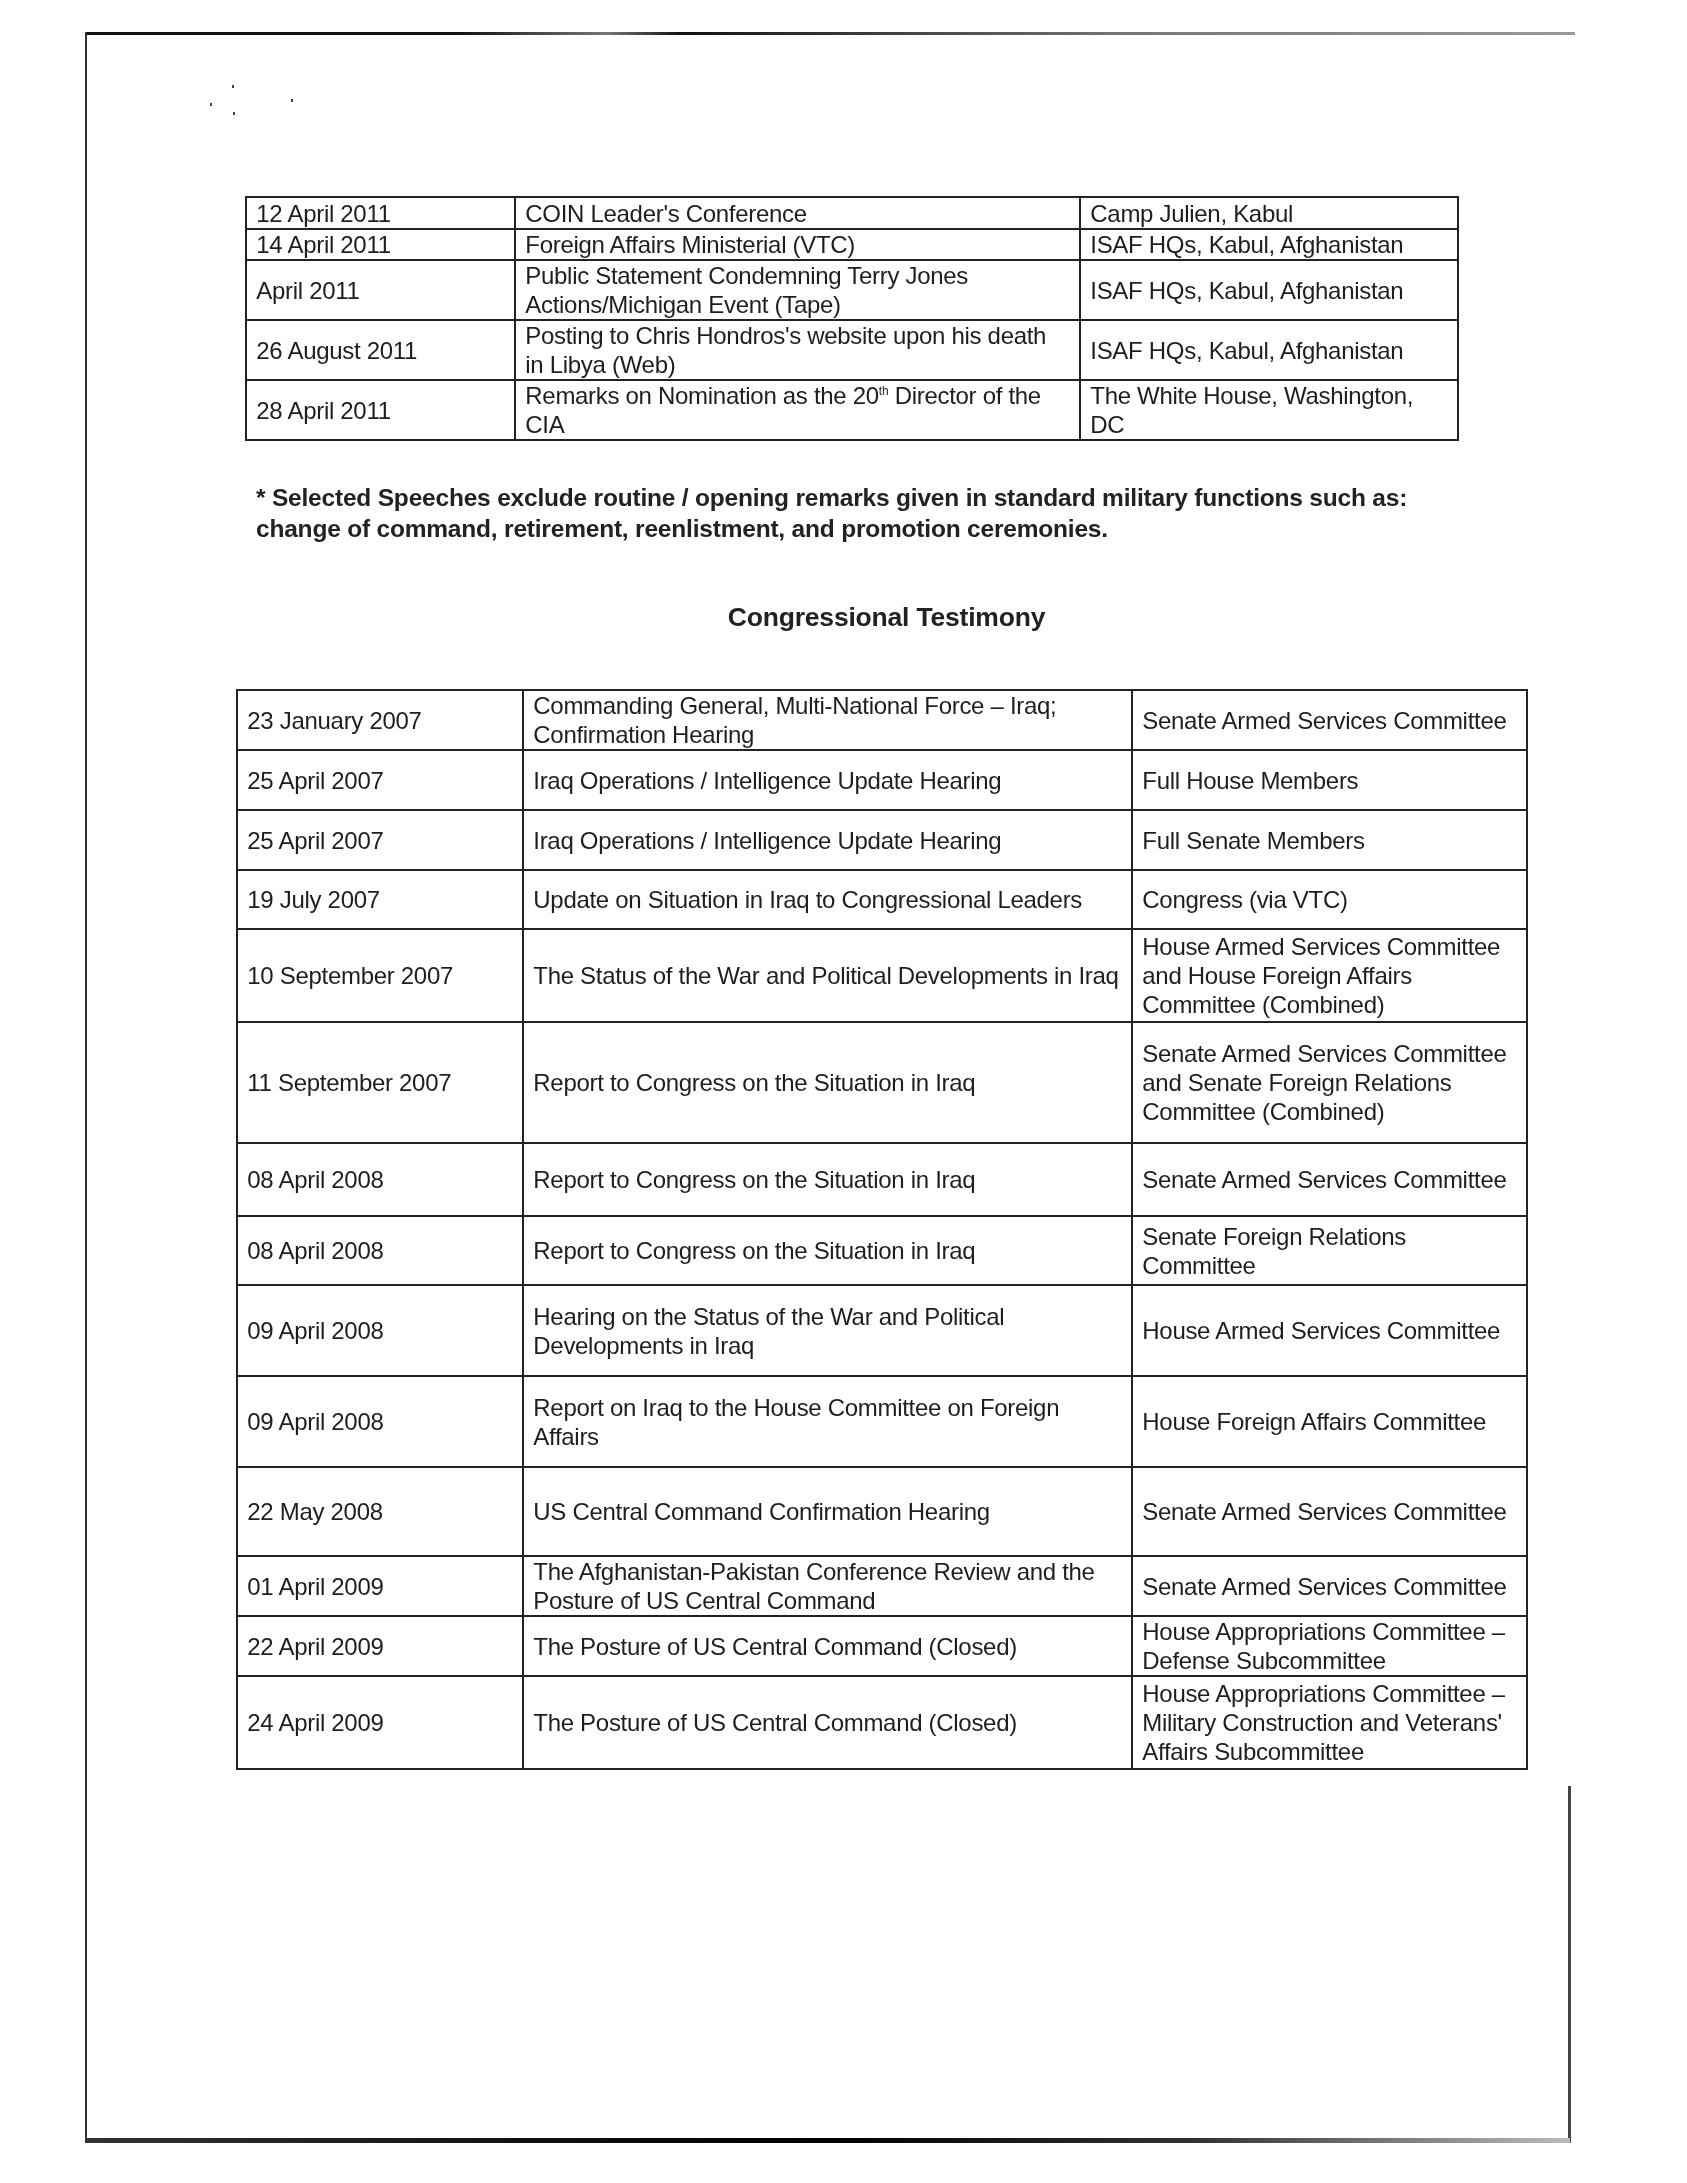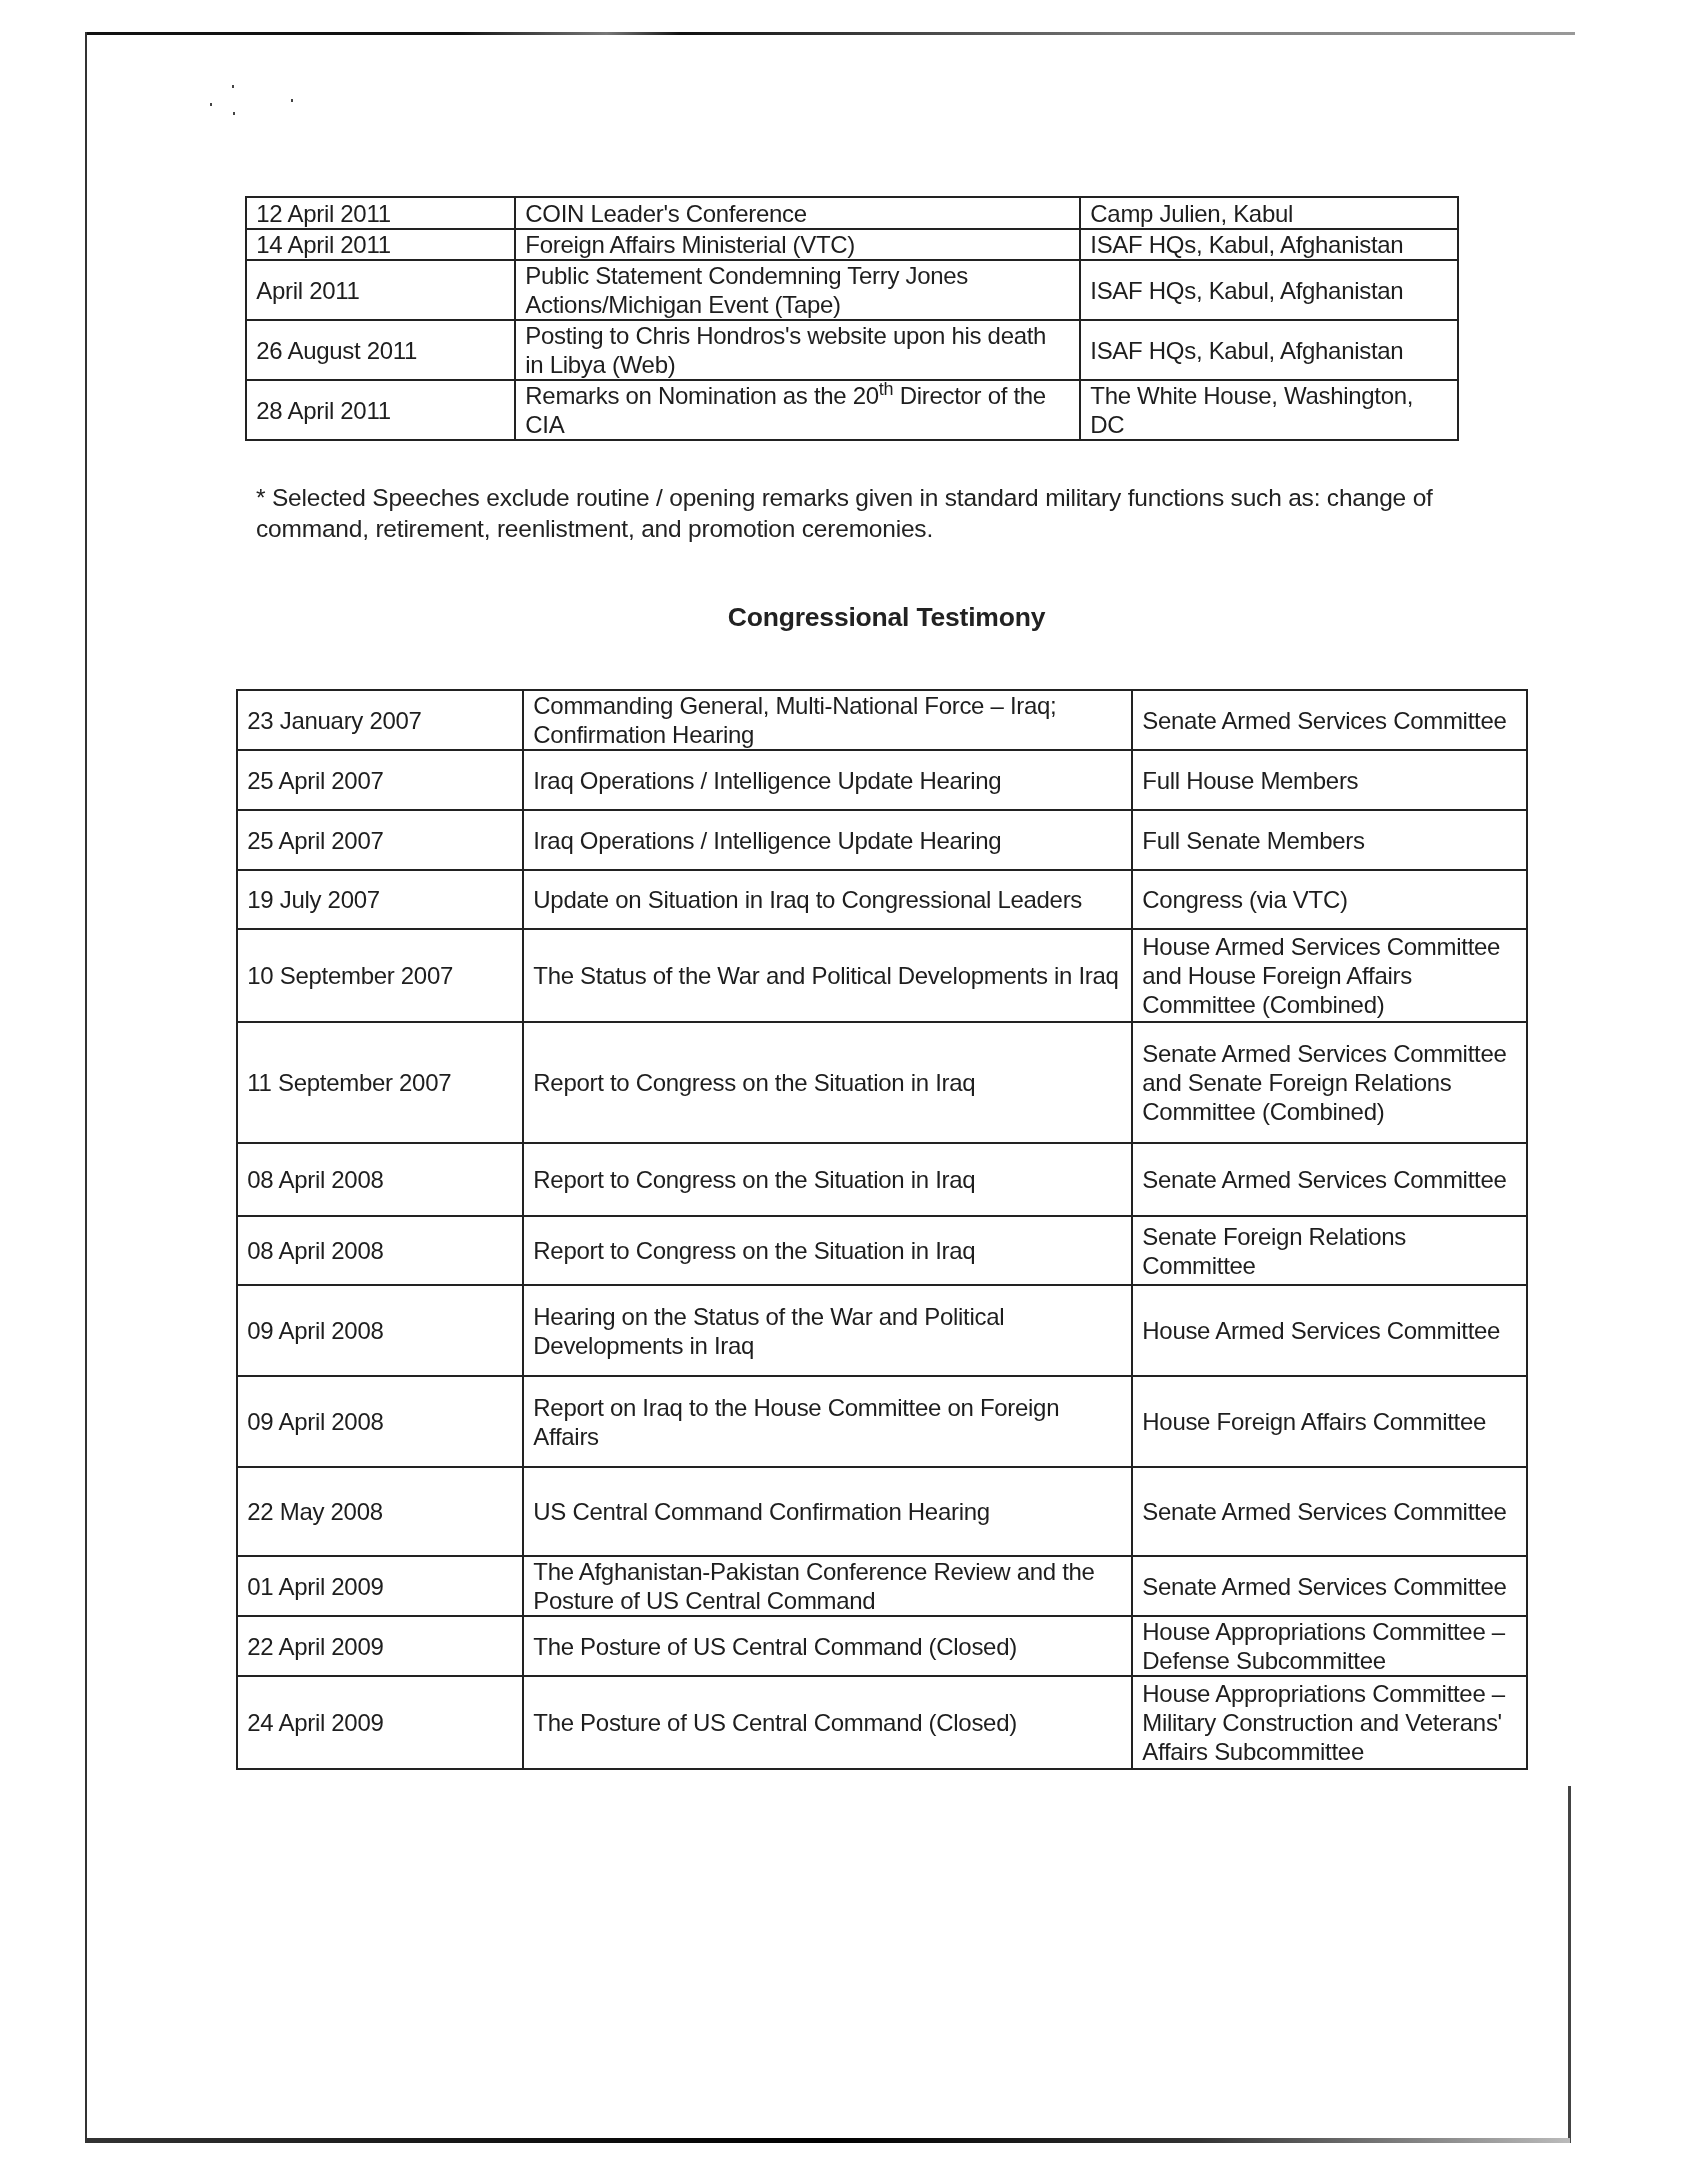--- a/index.html
+++ b/index.html
@@ -12,25 +12,25 @@
   .page-border-bottom { position:absolute; left:85px; top:2138px; width:1485px; height:5.3px;
          background:linear-gradient(90deg,#333 0%,#111 30%,#000 50%,#333 75%,#bbb 100%); }
   .speck { position:absolute; width:2px; height:3.3px; background:#444; }
 
   table.doc { position:absolute; border-collapse:collapse; table-layout:fixed; }
   table.doc td { border:2px solid #222; padding:0 9.3px; font-size:24px; line-height:29px;
          vertical-align:middle; color:#1e1e1e; letter-spacing:-0.3px; }
   #t1 { left:245px; top:196px; width:1213px; }
   #t2 { left:236px; top:689px; width:1290px; }
 
-  .note { position:absolute; left:256px; top:482px; width:1178px; font-weight:normal;
+  .note { position:absolute; left:256px; top:482px; width:1178px; font-weight:bold;
           font-size:24.5px; line-height:31px; color:#222; letter-spacing:-0.2px; }
   .heading { position:absolute; left:0; width:1773px; top:602px; text-align:center;
           font-weight:bold; font-size:26.5px; color:#222; letter-spacing:-0.2px; }
-  sup { font-size:18px; line-height:0; }
+  sup { font-size:12px; line-height:0; }
 </style>
 </head>
 <body>
 
 <div class="page-border-top"></div>
 <div class="page-border-left"></div>
 <div class="page-border-right"></div>
 <div class="page-border-bottom"></div>
 <div class="speck" style="left:210px;top:103px"></div>
 <div class="speck" style="left:232px;top:85px"></div>

